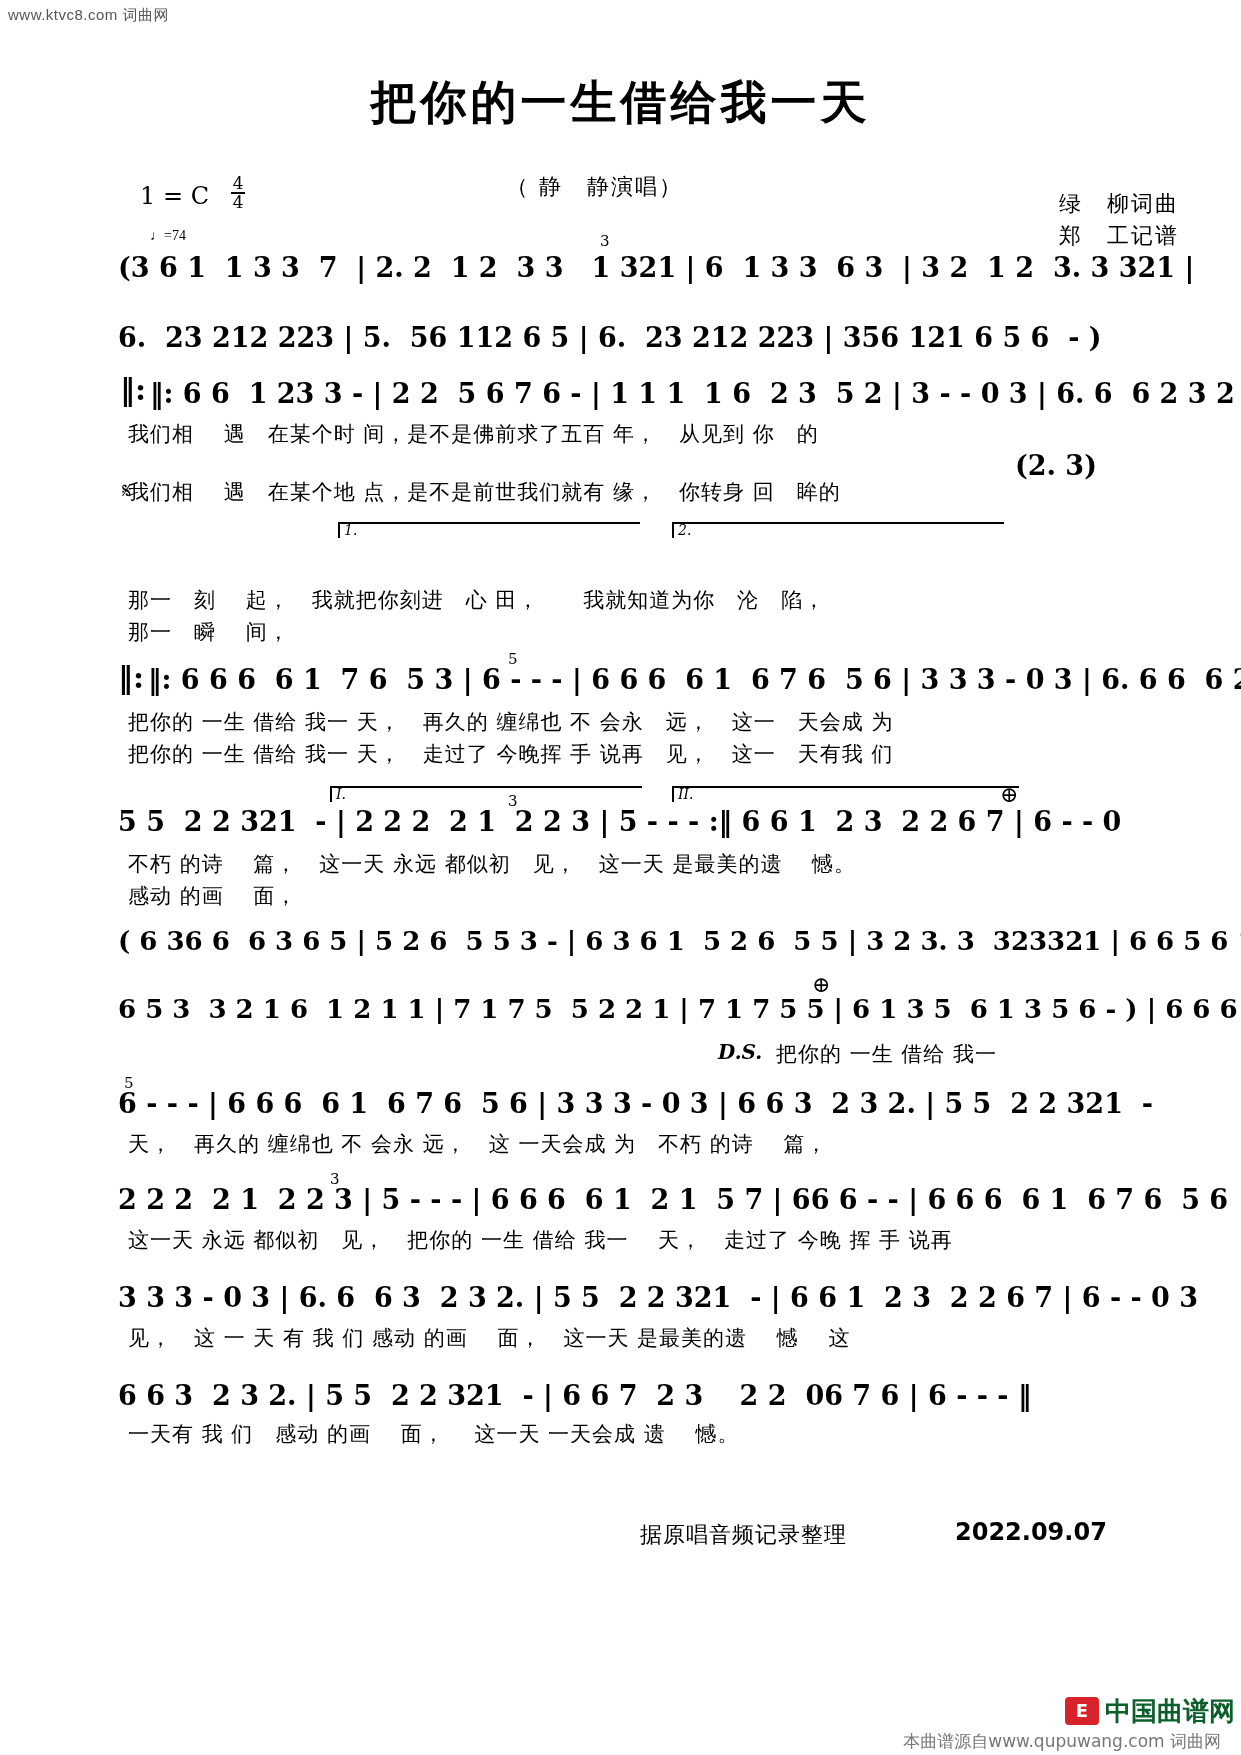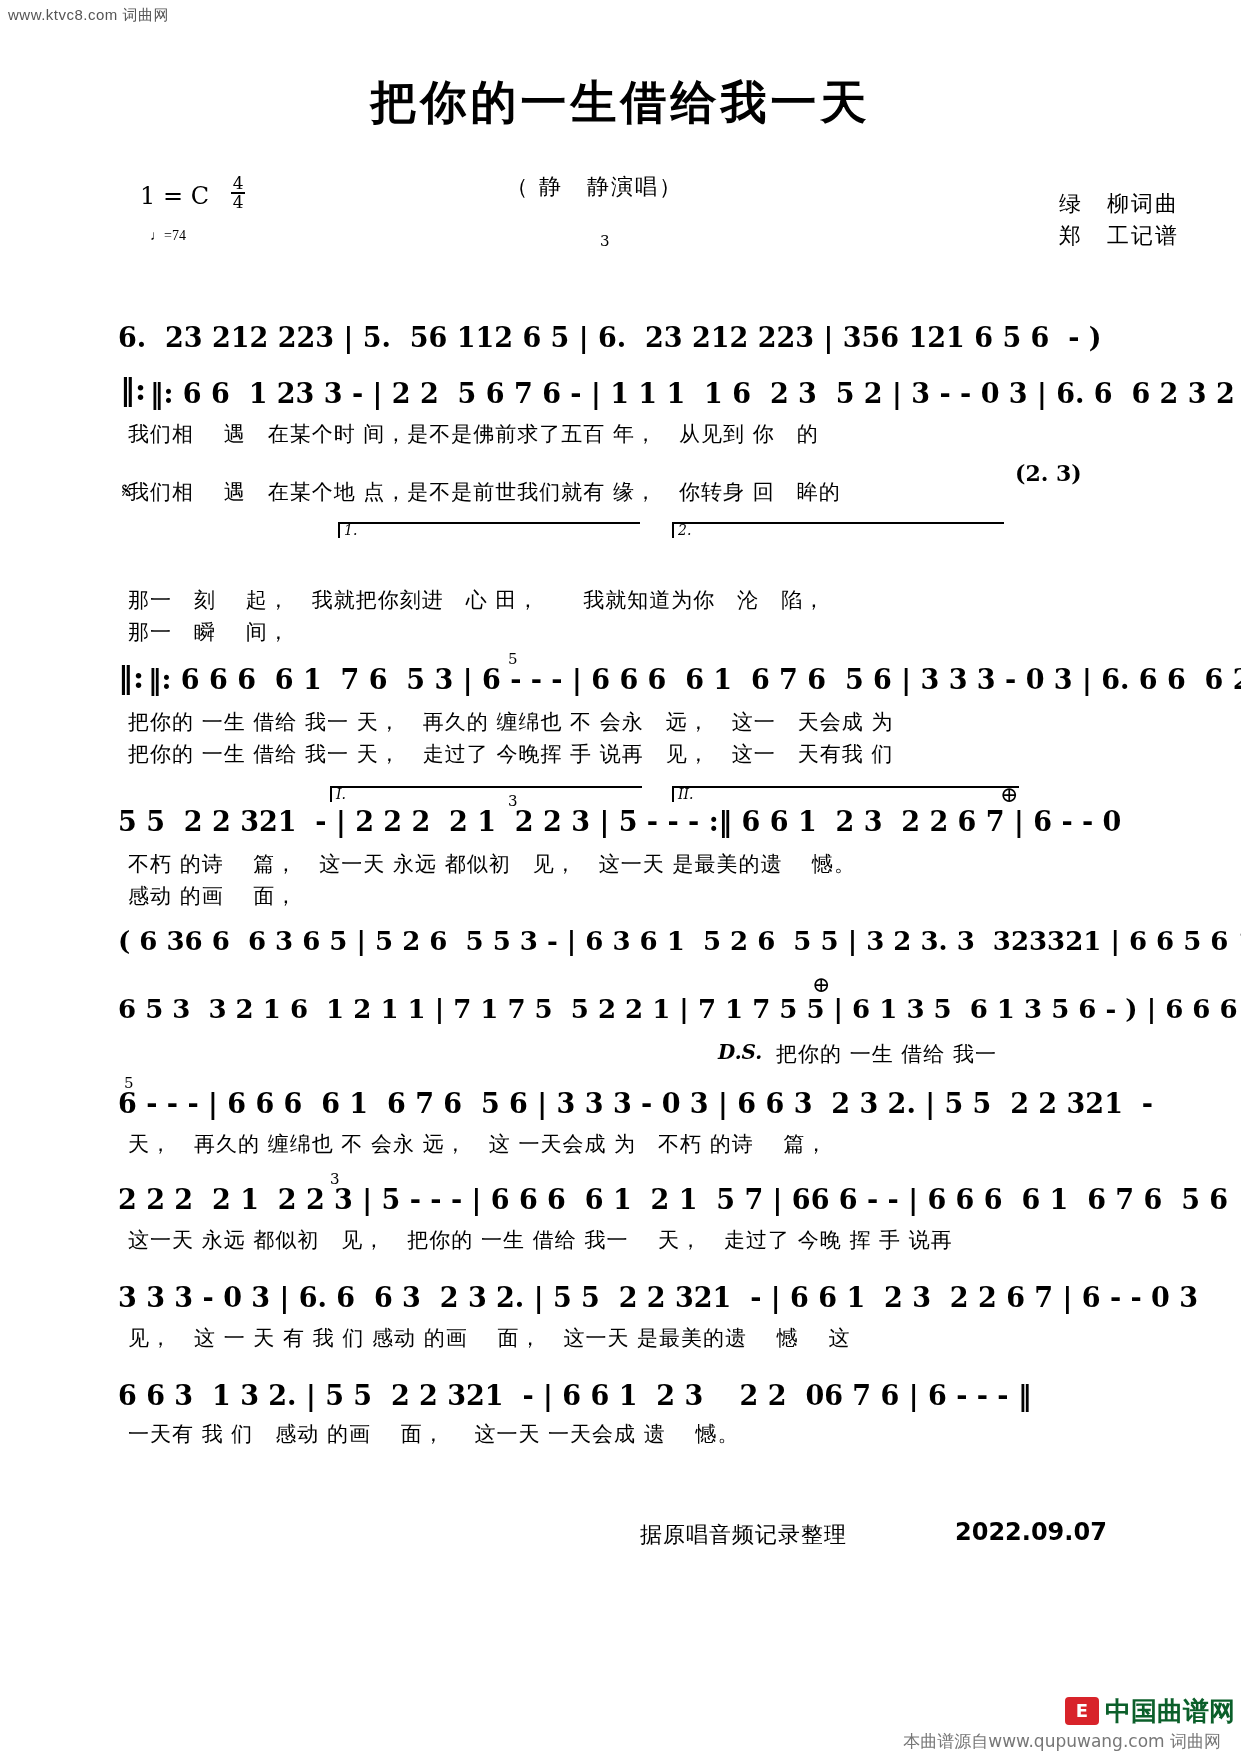--- a/index.html
+++ b/index.html
@@ -215,28 +215,29 @@
       <span class="den">4</span>
     </span>
   </div>
   <div class="tempo">♩=74</div>
 
   <div class="credits">
     <div>绿　柳词曲</div>
     <div>郑　工记谱</div>
   </div>
 
+  <div class="notes-row" style="top:252px;">(3 6 1  1 3 3  7  | 2. 2  1 2  3 3   1 321 | 6  1 3 3  6 3  | 3 2  1 2  3. 3 321 |</div>
   <div class="small-mark" style="left:600px; top:232px;">3</div>
 
   <div class="notes-row" style="top:322px;">6.  23 212 223 | 5.  56 112 6 5 | 6.  23 212 223 | 356 121 6 5 6  - )</div>
 
   <div class="repeat-open" style="left:120px; top:372px;">‖:</div>
   <div class="notes-row" style="top:378px; left:150px; width:980px;">‖: 6 6  1 23 3 - | 2 2  5 6 7 6 - | 1 1 1  1 6  2 3  5 2 | 3 - - 0 3 | 6. 6  6 2 3 2 -</div>
   <div class="lyric-row" style="top:420px;">我们相　 遇　在某个时 间，是不是佛前求了五百 年，　从见到 你　的</div>
-  <div class="paren-note" style="left:1015px; top:460px; font-size:22px;">(2. 3)</div>
+  <div class="paren-note" style="left:1015px; top:450px; font-size:27px;">(2. 3)</div>
   <div class="segno" style="left:122px; top:478px;">𝄋</div>
   <div class="lyric-row" style="top:478px;">我们相　 遇　在某个地 点，是不是前世我们就有 缘，　你转身 回　眸的</div>
 
   <div class="ending-bracket" style="left:338px; top:522px; width:300px;"></div>
   <div class="ending-label" style="left:344px; top:522px;">1.</div>
   <div class="ending-bracket" style="left:672px; top:522px; width:330px;"></div>
   <div class="ending-label" style="left:678px; top:522px;">2.</div>
   <div class="lyric-row" style="top:586px;">那一　刻　 起，　我就把你刻进　心 田，　　我就知道为你　沦　陷，</div>
   <div class="lyric-row" style="top:618px;">那一　瞬　 间，</div>
 
@@ -266,21 +267,21 @@
   <div class="small-mark" style="left:124px; top:1074px;">5</div>
   <div class="lyric-row" style="top:1130px;">天，　再久的 缠绵也 不 会永 远，　这 一天会成 为　不朽 的诗　 篇，</div>
 
   <div class="notes-row" style="top:1184px;">2 2 2  2 1  2 2 3 | 5 - - - | 6 6 6  6 1  2 1  5 7 | 66 6 - - | 6 6 6  6 1  6 7 6  5 6</div>
   <div class="small-mark" style="left:330px; top:1170px;">3</div>
   <div class="lyric-row" style="top:1226px;">这一天 永远 都似初　见，　把你的 一生 借给 我一　 天，　走过了 今晚 挥 手 说再</div>
 
   <div class="notes-row" style="top:1282px;">3 3 3 - 0 3 | 6. 6  6 3  2 3 2. | 5 5  2 2 321  - | 6 6 1  2 3  2 2 6 7 | 6 - - 0 3</div>
   <div class="lyric-row" style="top:1324px;">见，　这 一 天 有 我 们 感动 的画　 面，　这一天 是最美的遗　 憾　 这</div>
 
-  <div class="notes-row" style="top:1378px;">6 6 3  1 3 2. | 5 5  2 2 321  - | 6 6 1  2 3　 2 2  06 7 6 | 6 - - - ‖</div>
+  <div class="notes-row" style="top:1378px;">6 6 3  2 3 2. | 5 5  2 2 321  - | 6 6 7  2 3　 2 2  06 7 6 | 6 - - - ‖</div>
   <div class="lyric-row" style="top:1420px;">一天有 我 们　感动 的画　 面，　 这一天 一天会成 遗　 憾。</div>
 
   <div class="footer-note">据原唱音频记录整理</div>
   <div class="footer-date">2022.09.07</div>
 </div>
 
 <div class="wm-br">
   <span class="badge">E</span><span>中国曲谱网</span>
 </div>
 <div class="wm-br2">本曲谱源自www.qupuwang.com 词曲网</div>

